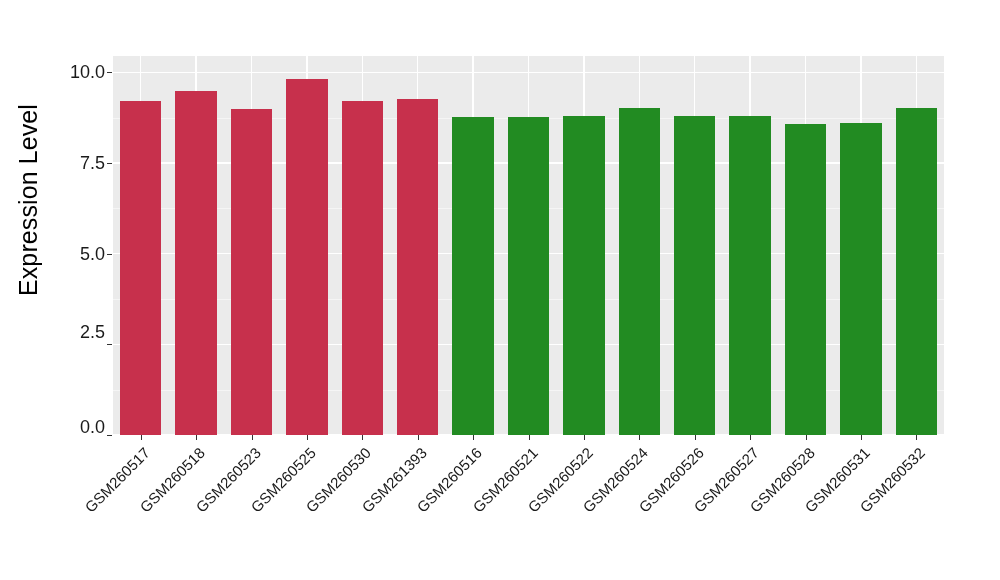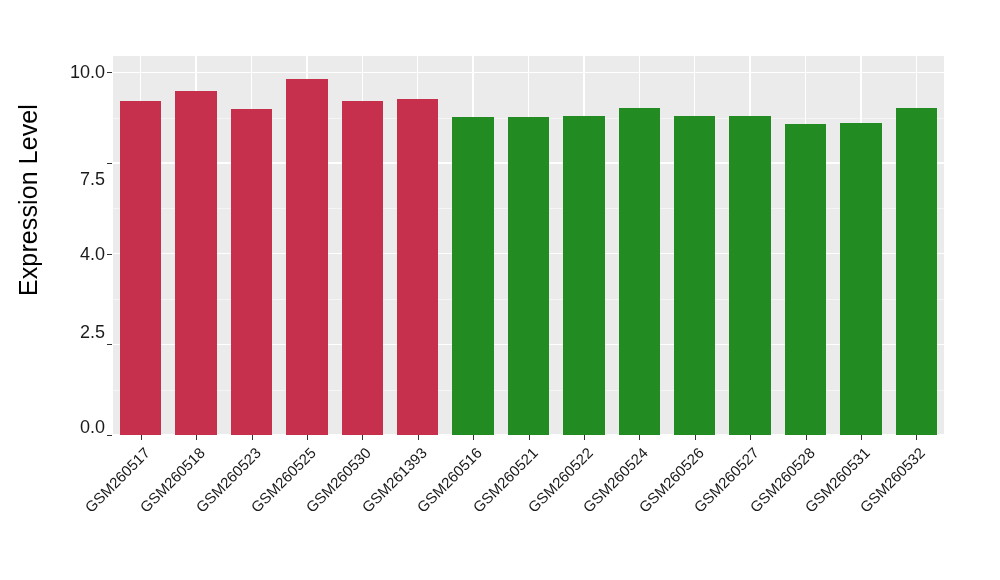--- a/index.html
+++ b/index.html
@@ -158,23 +158,23 @@
 
   <div id="y-axis-title">
     <span class="ytitle-inner">Expression Level</span>
   </div>
 
   <div id="y-ticks-area">
       <div class="y-tick-label" style="top: 427px;">0.0</div>
       <div class="y-tick-mark" style="top: 435px;"></div>
       <div class="y-tick-label" style="top: 332px;">2.5</div>
       <div class="y-tick-mark" style="top: 344.33px;"></div>
-      <div class="y-tick-label" style="top: 253.66px;">4.0</div>
+      <div class="y-tick-label" style="top: 253.66px;">5.0</div>
       <div class="y-tick-mark" style="top: 253.66px;"></div>
-      <div class="y-tick-label" style="top: 162.99px; margin-top: 16px;">7.5</div>
+      <div class="y-tick-label" style="top: 162.99px;">7.5</div>
       <div class="y-tick-mark" style="top: 162.99px;"></div>
       <div class="y-tick-label" style="top: 72.3206px;">10.0</div>
       <div class="y-tick-mark" style="top: 72.3206px;"></div>
     </div>
 
   <div id="panel">
     <div id="grid-layer">
         <div class="grid-minor" style="top: 333.665px;"></div>
         <div class="grid-minor" style="top: 242.995px;"></div>
         <div class="grid-minor" style="top: 152.325px;"></div>

